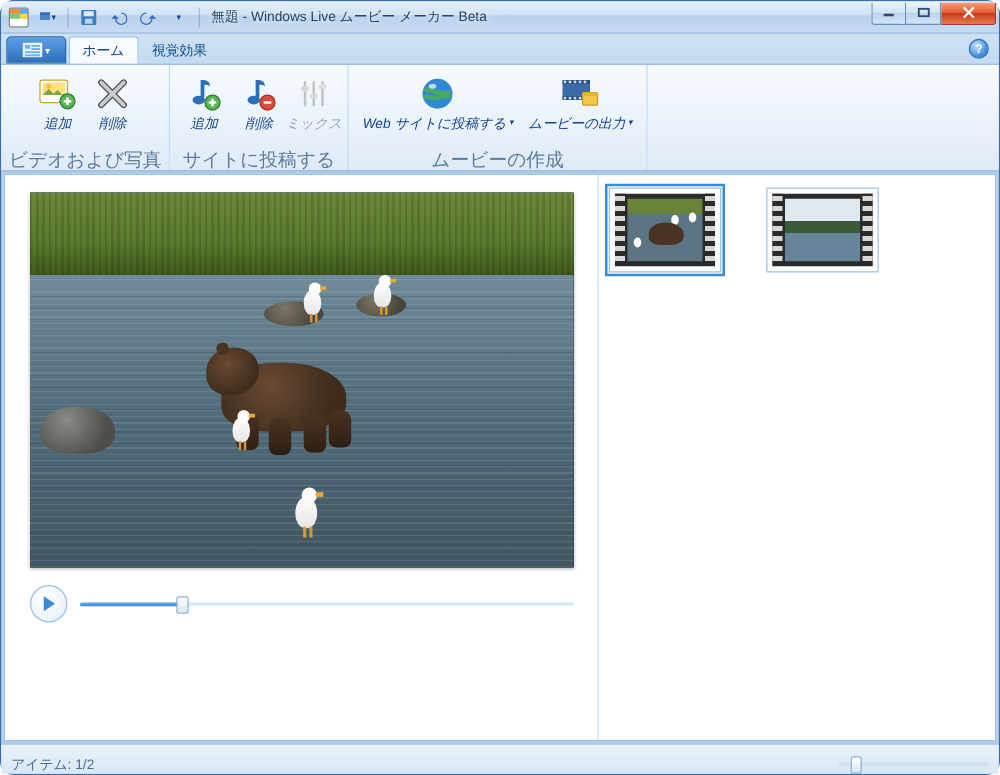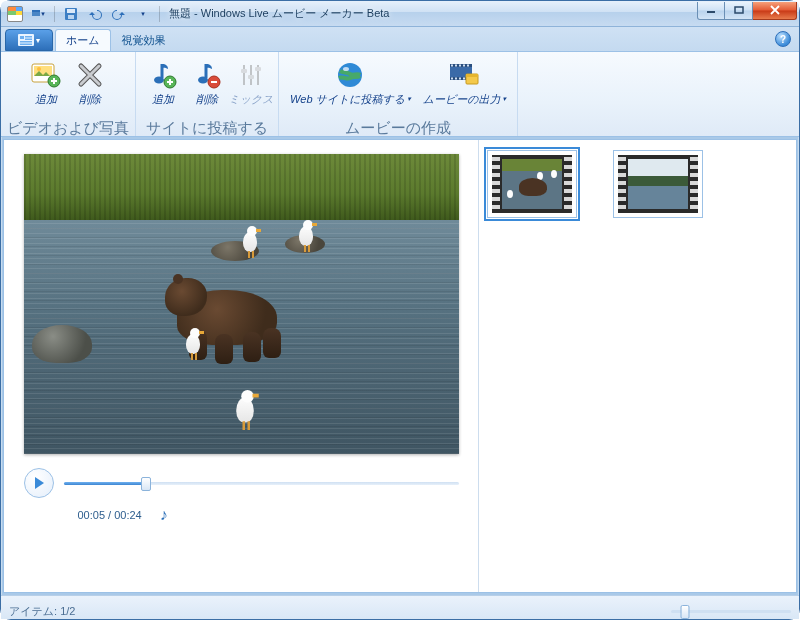--- a/index.html
+++ b/index.html
@@ -455,24 +455,20 @@
           <svg width="12" height="14" viewBox="0 0 12 14">
               <path d="M2 1l9 6-9 6z" fill="#3a8ad8"></path>
             </svg>
         </div>
         <div class="seek">
           <div class="seek-track"></div>
           <div class="seek-fill" id="seek-fill" style="width: 21%;"></div>
           <div class="seek-thumb" id="seek-thumb" style="left: 21%;"></div>
         </div>
       </div>
-      <div class="time-row">
-        <span>00:05 / 00:24</span>
-        <span class="music-note">♪</span>
-      </div>
     </div>
 
     <div class="storyboard-pane">
       <div class="clip thumb1 sel">
         <div class="film"></div>
           <div class="holes l"></div>
           <div class="holes r"></div>
           <div class="frame"></div>
       </div>
       <div class="clip thumb2">

